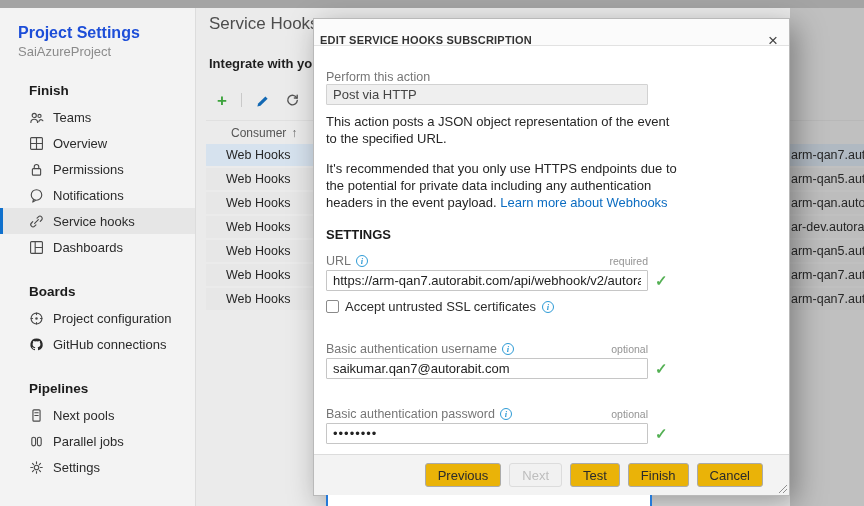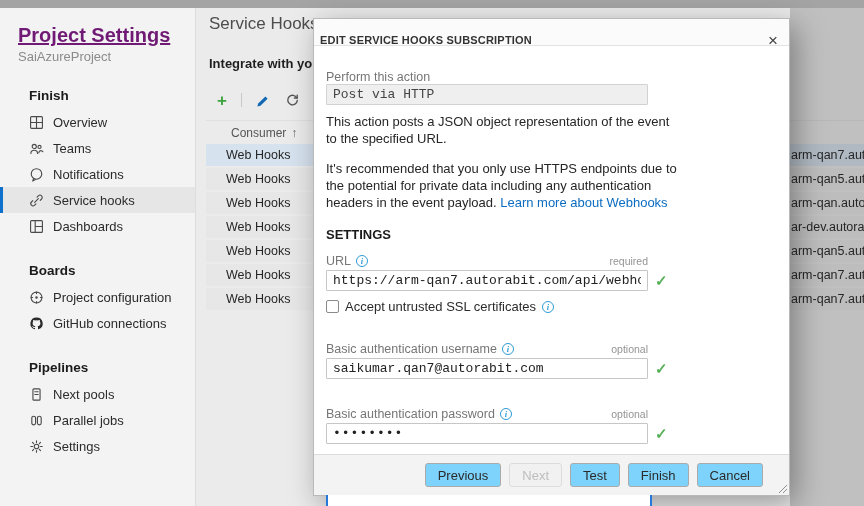--- a/index.html
+++ b/index.html
@@ -5,21 +5,21 @@
   * { margin:0; padding:0; box-sizing:border-box; }
   html,body { background:#fff; }
   body { font-family:"Liberation Sans", sans-serif; }
   .screen { position:relative; width:864px; height:506px; overflow:hidden; background:#ebebeb; color:#2b2b2b; font-size:13px; }
 
   
   .topbar { position:absolute; left:0; top:0; width:864px; height:8px; background:#a4a4a4; z-index:2; }
 
   
   .sidebar { position:absolute; left:0; top:8px; width:196px; bottom:0; background:#f3f3f3; border-right:1px solid #dcdcdc; z-index:3; }
-  .proj-title { margin:16px 0 2px 18px; font-size:20px; font-weight:700; color:#701a75;text-decoration:underline; }
+  .proj-title { margin:16px 0 2px 18px; font-size:16px; font-weight:700; color:#1d4ed8; }
   .proj-sub { margin-left:18px; font-size:13px; color:#8b8b8b; }
   .nav-group-label { margin:24px 0 6px 29px; font-size:13.5px; font-weight:700; color:#1b1b1b; }
   .nav-item { position:relative; height:26px; display:flex; align-items:center; gap:9px; padding-left:29px; font-size:13px; color:#2b2b2b; cursor:pointer; }
   .nav-item .ic { width:15px; height:15px; flex:0 0 15px; display:flex; align-items:center; justify-content:center; }
   .nav-item svg { width:15px; height:15px; stroke:#4a4a4a; fill:none; stroke-width:1.2; stroke-linecap:round; stroke-linejoin:round; }
   .nav-item.active { background:#e6e6e6; }
   .nav-item.active::before { content:""; position:absolute; left:0; top:0; bottom:0; width:3px; background:#1071cd; }
 
   
   .main { position:absolute; left:197px; top:8px; right:0; bottom:0; z-index:1; }
@@ -45,77 +45,86 @@
   .modal-head { height:27px; display:flex; align-items:center; padding:16px 8px 0 6px; background:#fbfbfb; border-bottom:1px solid #e2e2e2; }
   .modal-title { font-size:11px; font-weight:700; color:#333; letter-spacing:.2px; }
   .modal-close { margin-left:auto; font-size:17px; color:#444; cursor:pointer; line-height:1; padding:0 3px; }
   .modal-body { padding:24px 6px 0 12px; position:relative; }
 
   .flabel { font-size:12.5px; color:#767676; display:flex; align-items:center; gap:5px; }
   .label-row { width:322px; display:flex; align-items:center; gap:5px; }
   .badge { margin-left:auto; font-size:10.5px; color:#949494; }
   .info-i { display:inline-block; width:12px; height:12px; border:1.2px solid #2e9bd6; border-radius:50%; color:#2e9bd6; font-size:8.5px; font-weight:700; text-align:center; line-height:11px; font-style:italic; font-family:"Liberation Serif", serif; cursor:pointer; }
 
-  .inp { width:322px; height:21px; border:1px solid #c6c6c6; background:#fff; font-size:13px; color:#222; padding:1px 6px; font-family:Liberation Mono, monospace; border-radius:1px; }
+  .inp { width:322px; height:21px; border:1px solid #c6c6c6; background:#fff; font-size:13px; color:#222; padding:1px 6px; font-family:Liberation Sans, sans-serif; border-radius:1px; }
   .inp.gray { background:#efefef; border-color:#d2d2d2; color:#444; }
   .field-row { display:flex; align-items:center; gap:7px; margin-top:2px; }
   .check { color:#54b054; font-size:15px; font-weight:700; line-height:1; }
 
   .desc { width:352px; font-size:13px; color:#262626; line-height:1.3; margin-top:9px; }
   .desc + .desc { margin-top:13px; }
   .link { color:#0b6cc1; cursor:pointer; text-decoration:none; }
   .settings-h { margin-top:16px; font-size:13px; font-weight:700; color:#1b1b1b; }
   .mt16 { margin-top:15px; } .mt12 { margin-top:12px; } .mt10 { margin-top:28px; }
 
   .cb-row { margin-top:8px; display:flex; align-items:center; gap:6px; font-size:13px; color:#2b2b2b; }
   .cb { width:13px; height:13px; border:1px solid #8a8a8a; background:#fff; border-radius:2px; cursor:pointer; }
 
   .headers-area { position:relative; width:326px; height:44px; margin-top:2px; border:2px solid #2579d8; border-radius:4px; background:#fff; cursor:text; }
   .headers-area::after { content:""; position:absolute; right:1px; bottom:1px; width:9px; height:9px;
      background:repeating-linear-gradient(135deg, transparent 0 2px, #9a9a9a 2px 3px); clip-path:polygon(100% 0, 100% 100%, 0 100%); }
   .pw { letter-spacing:1px; }
 
   .modal-foot { position:absolute; left:0; right:0; bottom:0; height:41px; background:#f3f3f3; border-top:1px solid #dcdcdc; display:flex; align-items:center; justify-content:flex-end; gap:8px; padding-right:26px; }
-  .btn { height:24px; padding:0 12px; background:#7dd3fc; border:1px solid #aaa; border-radius:3px; font-size:13px; color:#2b2b2b; font-family:"Liberation Sans", sans-serif; cursor:pointer; }
+  .btn { height:24px; padding:0 12px; background:#eab308; border:1px solid #aaa; border-radius:3px; font-size:13px; color:#2b2b2b; font-family:"Liberation Sans", sans-serif; cursor:pointer; }
   .btn.disabled { background:#f1f1f1; border-color:#dcdcdc; color:#bdbdbd; cursor:default; }
   .modal-resize { position:absolute; right:2px; bottom:2px; width:10px; height:10px;
      background:repeating-linear-gradient(135deg, transparent 0 2px, #8f8f8f 2px 3px); clip-path:polygon(100% 0, 100% 100%, 0 100%); cursor:nwse-resize; }
 </style>
 </head>
 <body>
 
 <div class="screen">
 
   <div class="topbar"></div>
 
   <div class="sidebar">
     <div class="proj-title">Project Settings</div>
     <div class="proj-sub">SaiAzureProject</div>
 
     <div class="nav-group-label">Finish</div>
 
     <div class="nav-item">
       <span class="ic">
           <svg viewBox="0 0 16 16">
-            <rect x="1.7" y="1.7" width="12.6" height="12.6" rx="1"></rect>
-            <path d="M8 1.7v12.6M1.7 8h12.6"></path>
-          </svg>
-        </span>
-      <span>Overview</span>
-    </div>
-    <div class="nav-item">
-      <span class="ic">
-          <svg viewBox="0 0 16 16">
             <circle cx="5.6" cy="5.8" r="2.2"></circle>
             <circle cx="11.2" cy="6.3" r="1.7"></circle>
             <path d="M2 13.2c0-2 1.6-3.4 3.6-3.4s3.5 1.4 3.5 3.4"></path>
             <path d="M10.4 12.6c.2-1.5 1-2.4 2.3-2.4 1 0 1.7.5 2.1 1.3"></path>
           </svg>
         </span>
       <span>Teams</span>
+    </div>
+    <div class="nav-item">
+      <span class="ic">
+          <svg viewBox="0 0 16 16">
+            <rect x="1.7" y="1.7" width="12.6" height="12.6" rx="1"></rect>
+            <path d="M8 1.7v12.6M1.7 8h12.6"></path>
+          </svg>
+        </span>
+      <span>Overview</span>
+    </div>
+    <div class="nav-item">
+      <span class="ic">
+          <svg viewBox="0 0 16 16">
+            <rect x="3.6" y="7" width="8.8" height="7" rx="1"></rect>
+            <path d="M5.6 7V5a2.4 2.4 0 0 1 4.8 0v2"></path>
+          </svg>
+        </span>
+      <span>Permissions</span>
     </div>
     <div class="nav-item">
       <span class="ic">
           <svg viewBox="0 0 16 16">
             <circle cx="8" cy="7.4" r="5.6"></circle>
             <path d="M4.8 12.2 4 15l2.8-1.6"></path>
           </svg>
         </span>
       <span>Notifications</span>
     </div>

